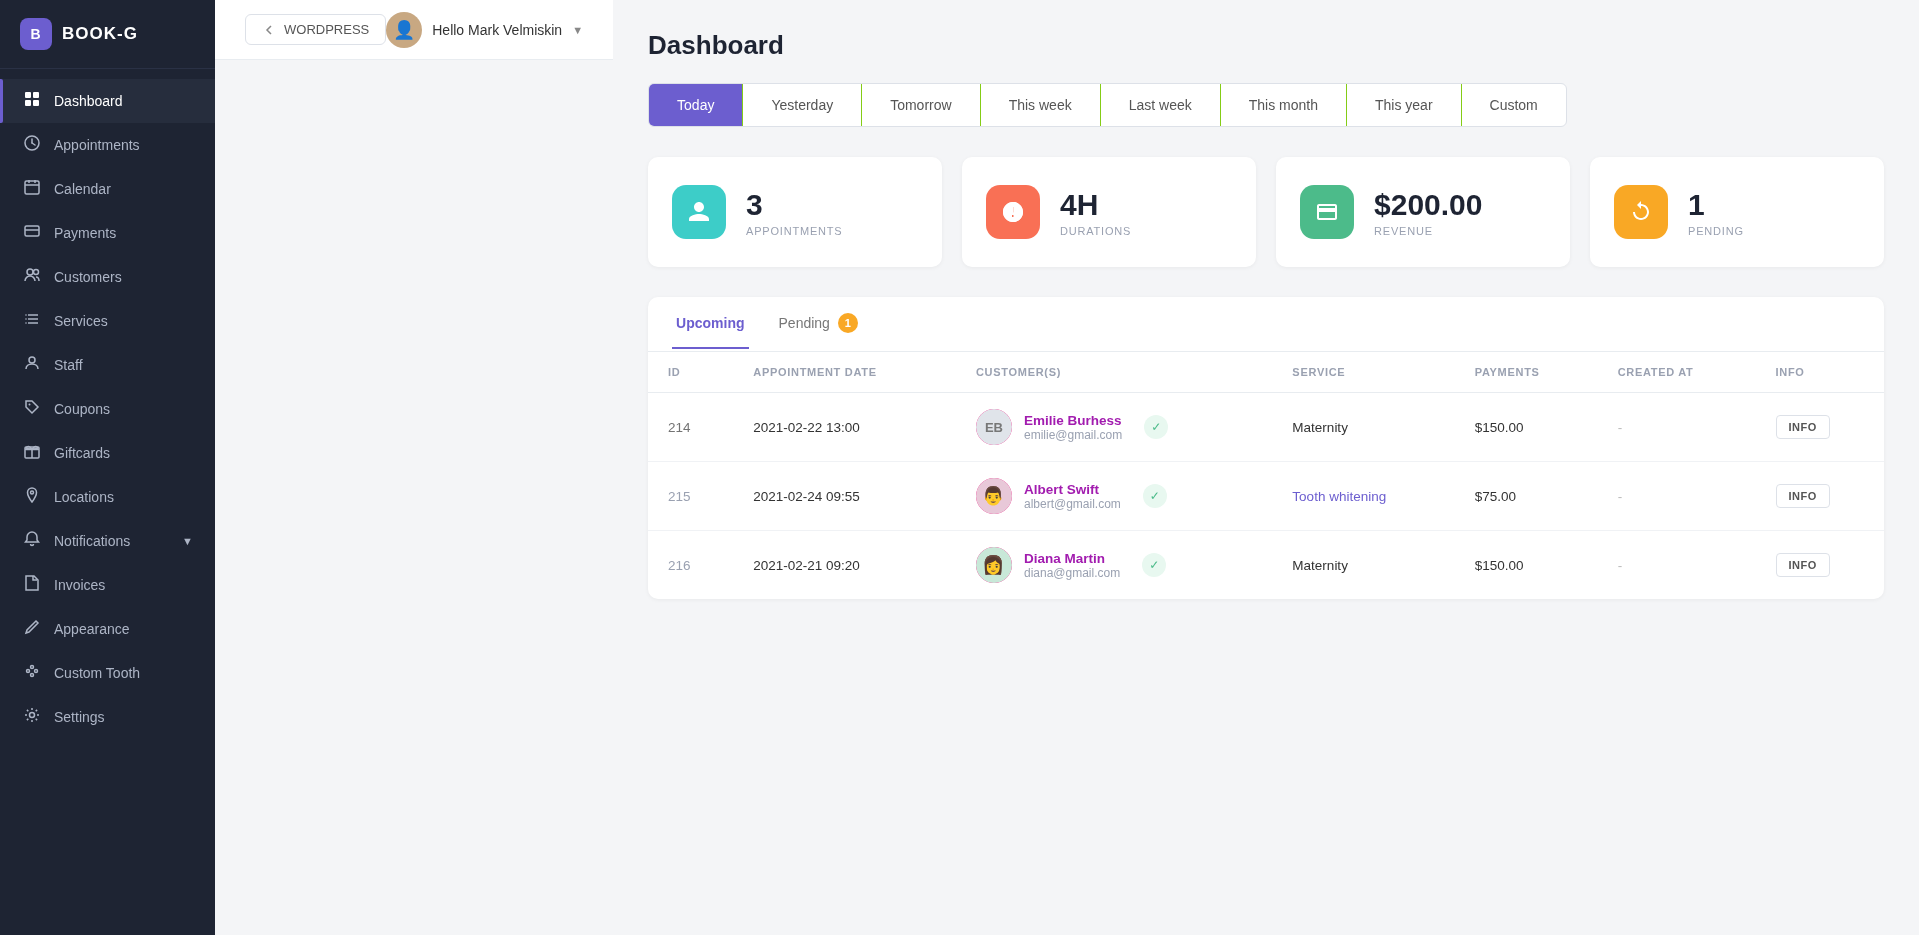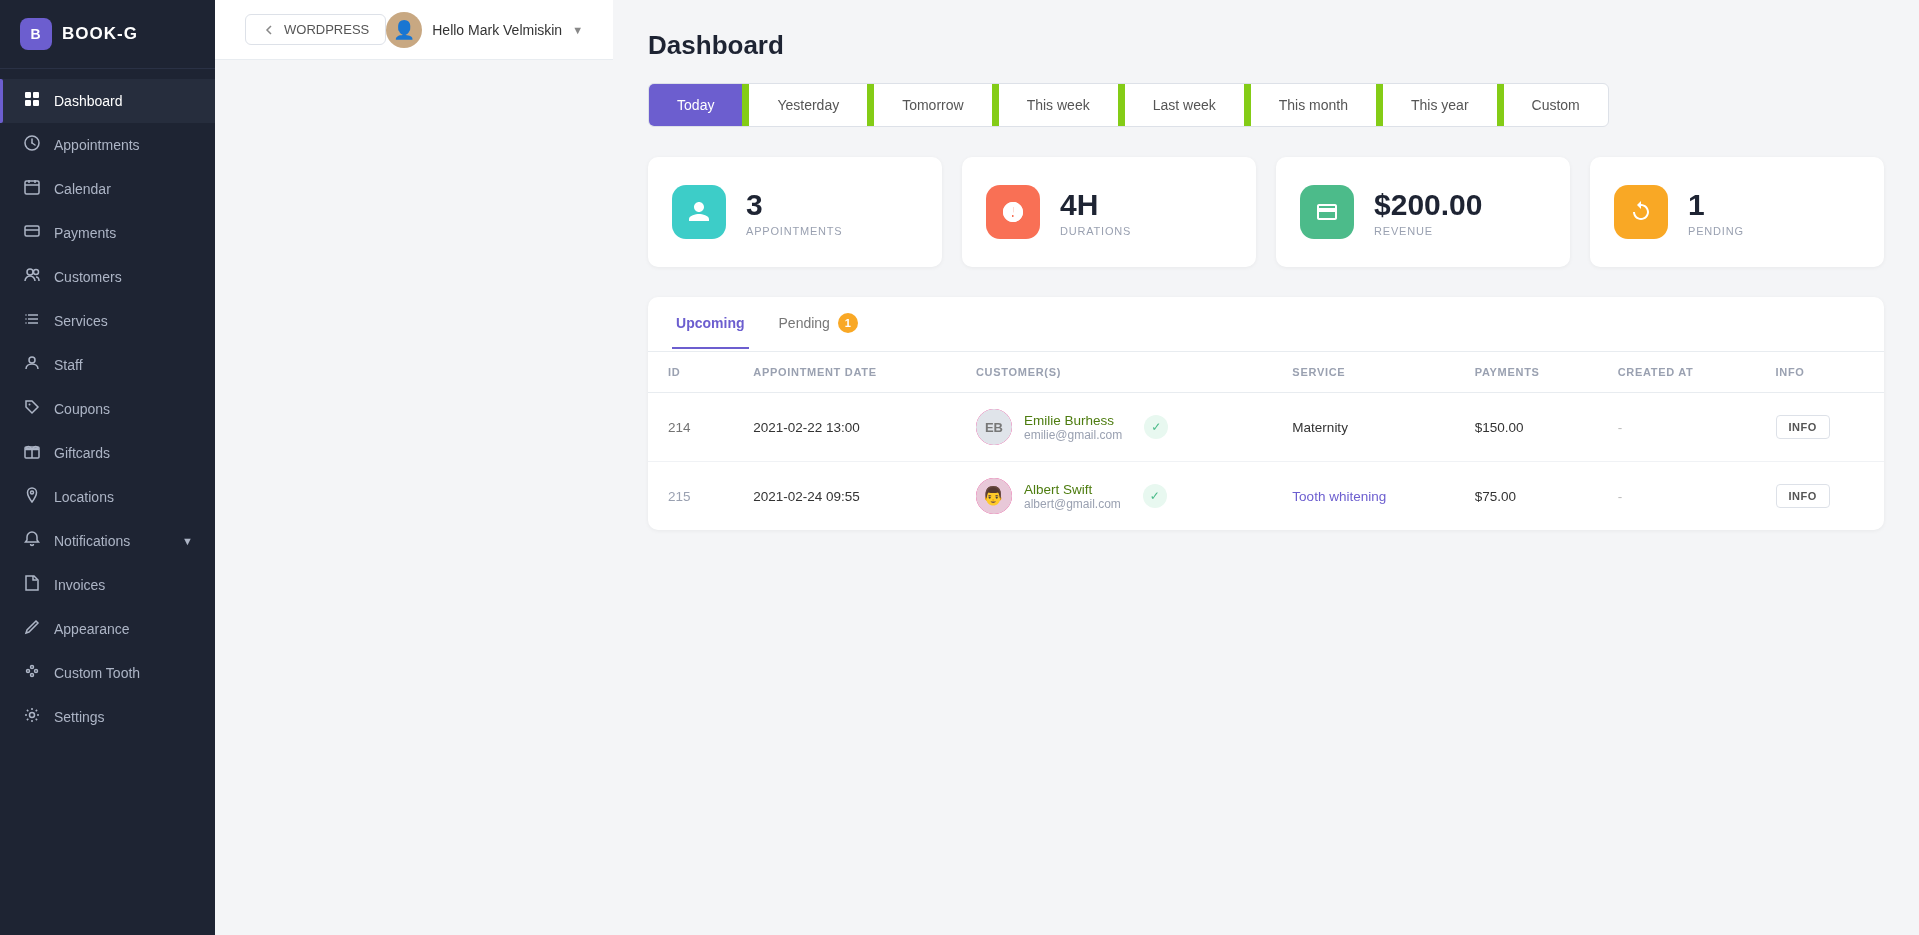--- a/index.html
+++ b/index.html
@@ -147,21 +147,21 @@
       border-radius: 6px;
       overflow: hidden;
       margin-bottom: 30px;
       width: fit-content;
     }
     .tab {
       padding: 13px 28px;
       font-size: 14px;
       color: #555;
       cursor: pointer;
-      border-right: 7px solid #84cc16;
+      border-right: 1px solid #84cc16;
       white-space: nowrap;
       transition: background 0.15s;
     }
     .tab:last-child { border-right: none; }
     .tab.active {
       background: #6c5ecf;
       color: #fff;
       font-weight: 500;
     }
 
@@ -289,21 +289,21 @@
       height: 36px;
       border-radius: 50%;
       background: #ec4899;
       display: flex;
       align-items: center;
       justify-content: center;
       overflow: hidden;
       font-size: 16px;
       flex-shrink: 0;
     }
-    .customer-name { font-weight: 400; color: #4d7c0f; font-size: 13.5px; }
+    .customer-name { font-weight: 700; color: #a21caf; font-size: 13.5px; }
     .customer-email { color: #9aa1b1; font-size: 12px; }
     .check-badge {
       width: 24px;
       height: 24px;
       background: #e8f8f0;
       border-radius: 50%;
       display: inline-flex;
       align-items: center;
       justify-content: center;
       color: #4cbb8a;
@@ -647,18 +647,40 @@
         <span class="check-badge">✓</span>
       </div>
     </td>
     <td style="color:#6c5ecf;cursor:pointer;">Tooth whitening</td>
     <td>$75.00</td>
     <td class="dash-text">-</td>
     <td>
       <button class="info-btn">INFO</button>
     </td>
   </tr>
+              <tr>
+    <td style="color:#9aa1b1;">216</td>
+    <td>2021-02-21 09:20</td>
+    <td>
+      <div class="customer-cell">
+        <div class="customer-avatar">
+                      <div style="width:36px;height:36px;border-radius:50%;background:#c8e8d8;display:flex;align-items:center;justify-content:center;font-size:18px;">👩</div>
+                    </div>
+        <div>
+          <div class="customer-name">Diana Martin</div>
+          <div class="customer-email">diana@gmail.com</div>
+        </div>
+        <span class="check-badge">✓</span>
+      </div>
+    </td>
+    <td style="">Maternity</td>
+    <td>$150.00</td>
+    <td class="dash-text">-</td>
+    <td>
+      <button class="info-btn">INFO</button>
+    </td>
+  </tr>
             </tbody>
         </table>
       </div>
     </div>
   </div>
 </div>
 
 </body></html>

